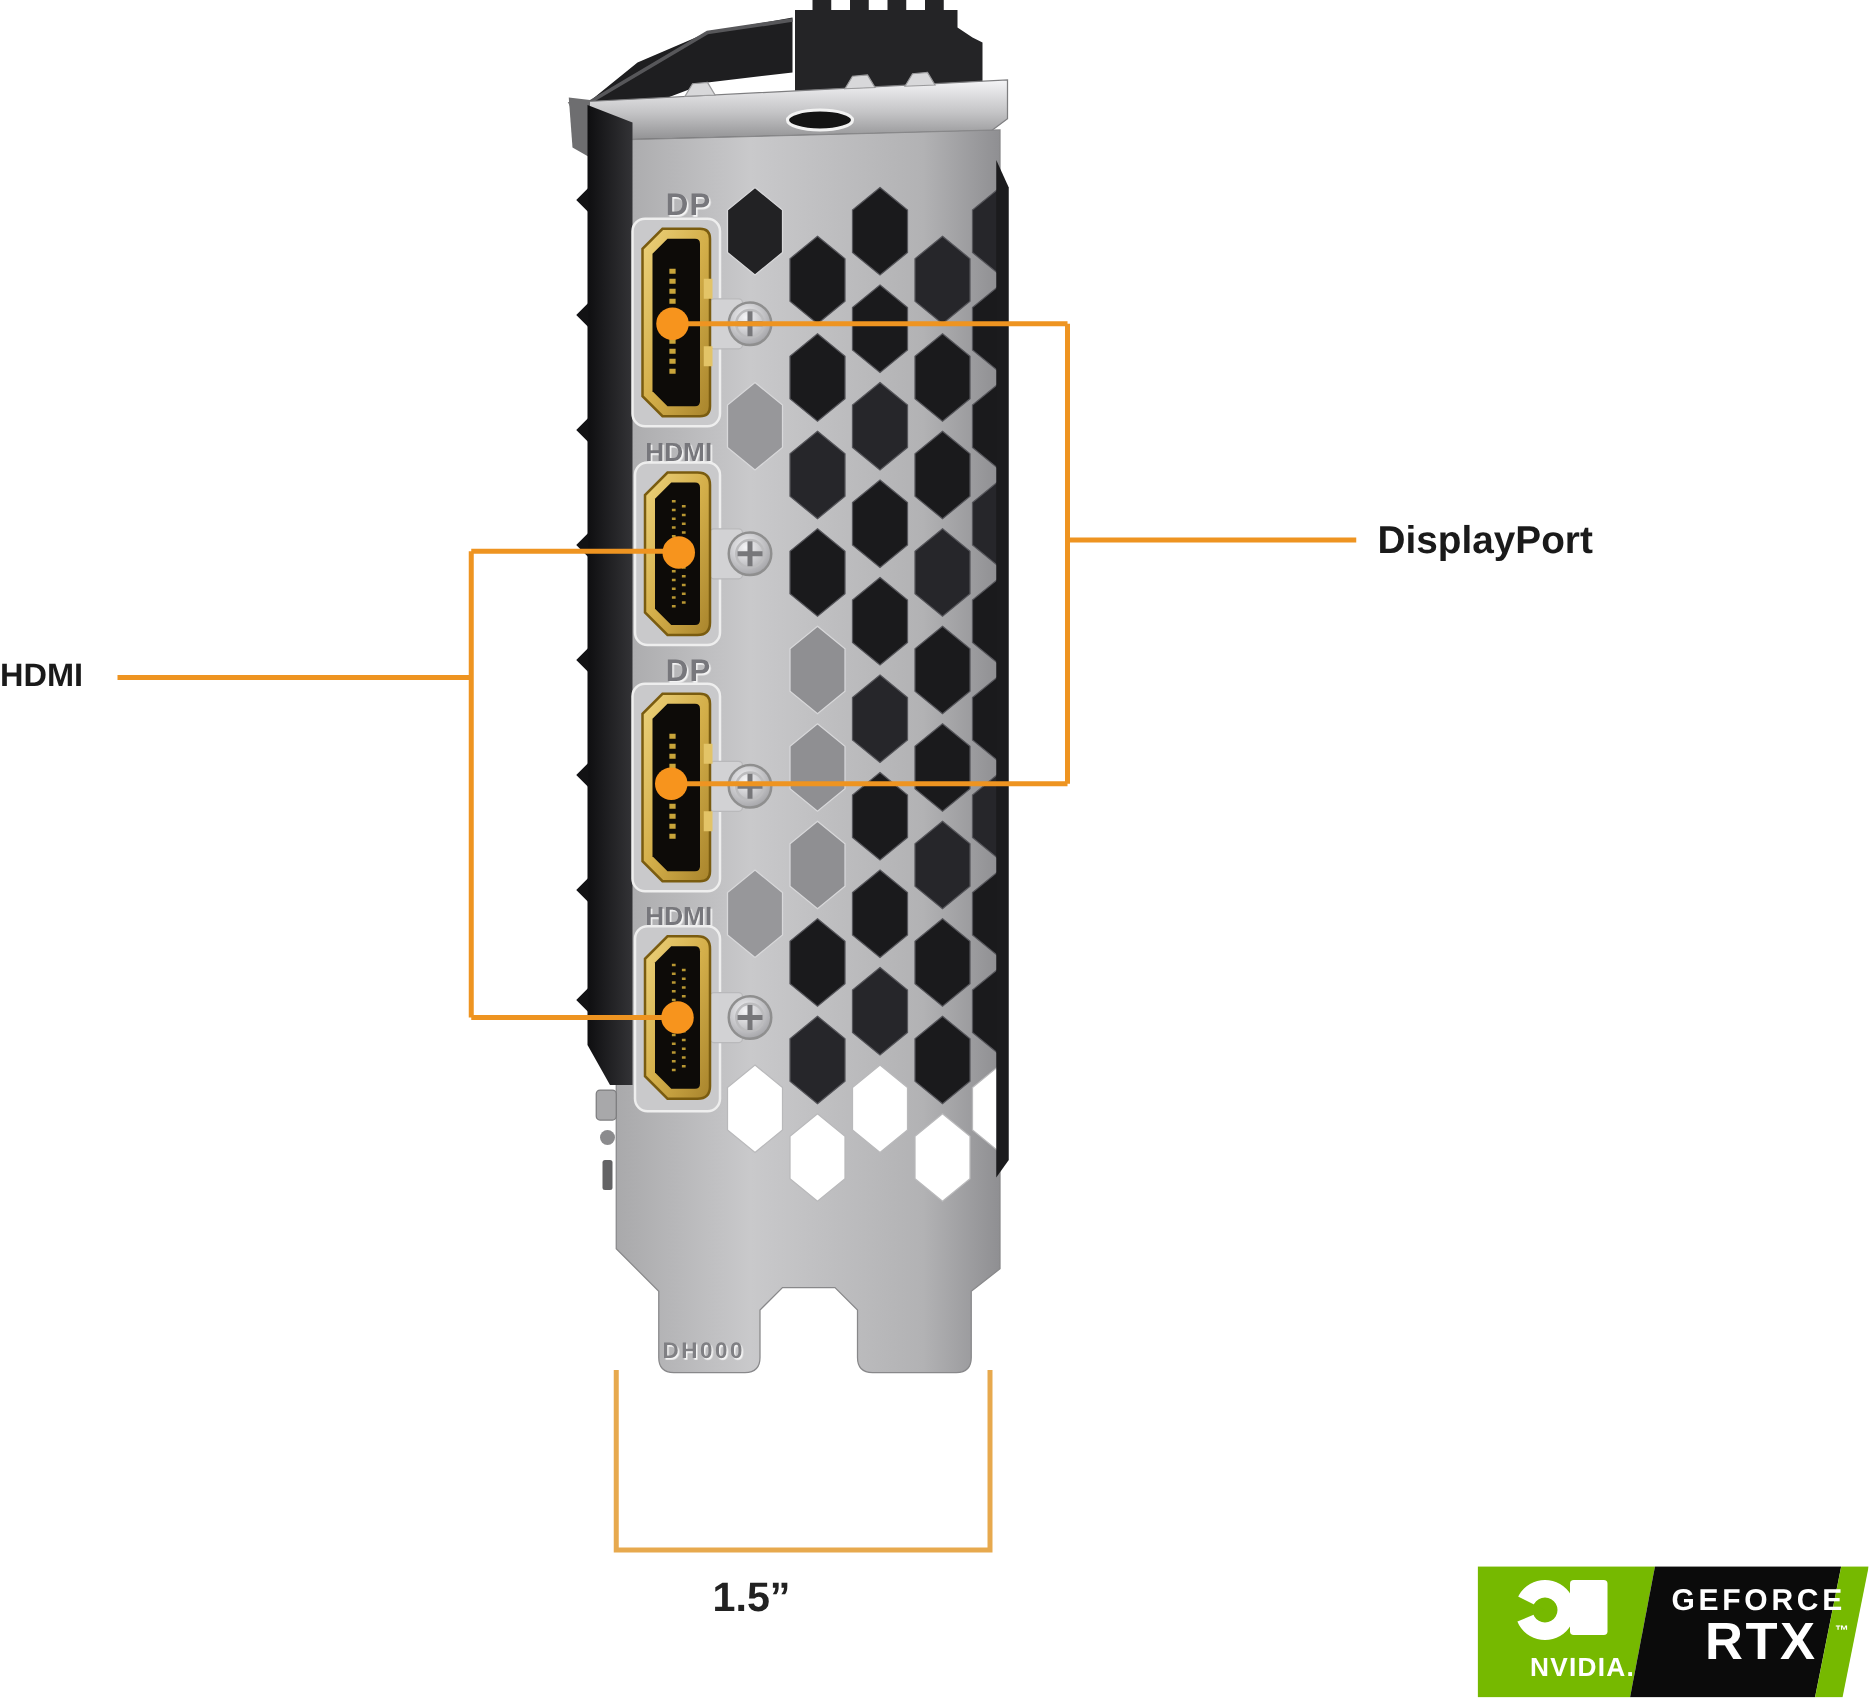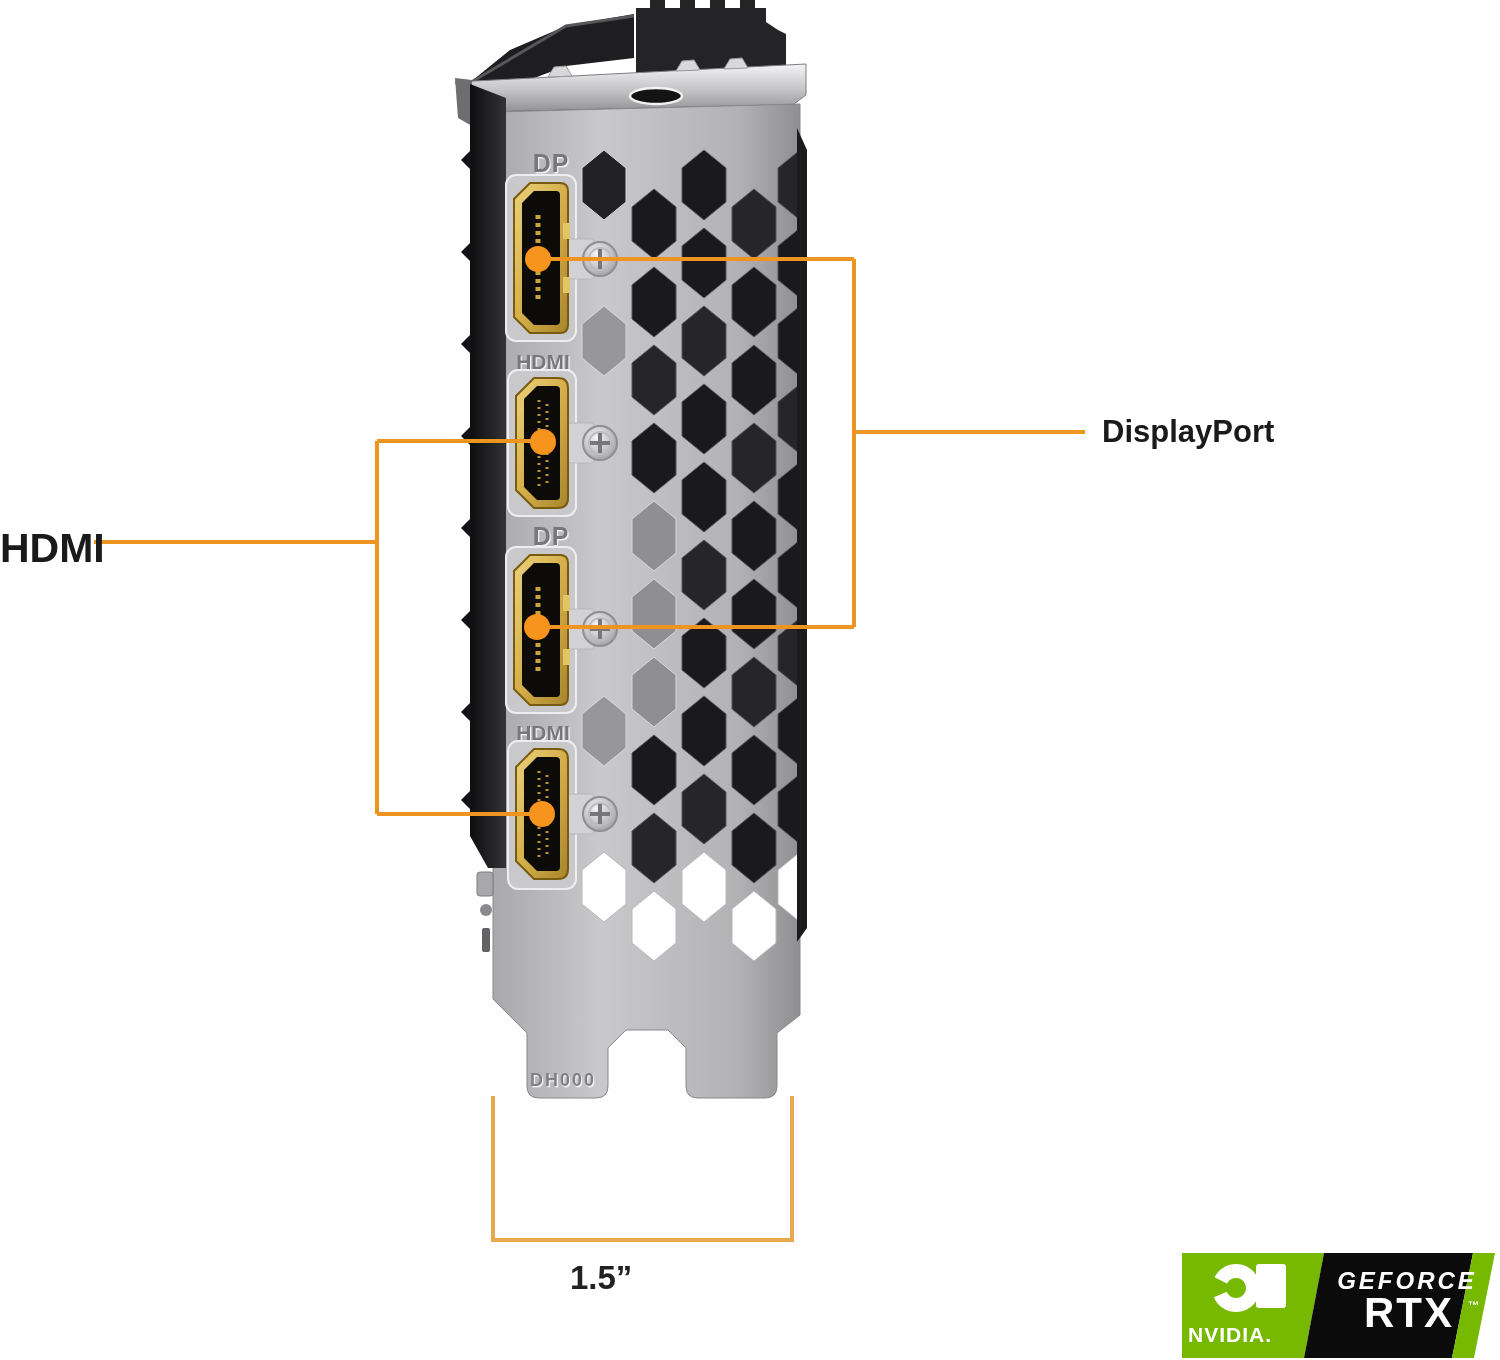--- a/index.html
+++ b/index.html
@@ -1,34 +1,34 @@
 <!DOCTYPE html>
 <html><head>
 <meta charset="utf-8">
 <style>
   html,body{margin:0;padding:0;background:#ffffff;}
   .stage{position:relative;width:1500px;height:1360px;background:#ffffff;overflow:hidden;
          font-family:"Liberation Sans",sans-serif;}
   .scene{position:absolute;left:0;top:0;}
   .label{position:absolute;font-weight:bold;color:#1a1a1a;white-space:nowrap;}
-  .label-hdmi{left:0px;top:525px;font-size:41px;}
+  .label-hdmi{left:0px;top:525px;font-size:26px;}
   .label-dp{left:1102px;top:414px;font-size:31px;}
   .label-dim{left:570px;top:1259px;width:145px;text-align:left;font-size:33px;color:#222;}
 
   
   .badge{position:absolute;left:1182px;top:1253px;width:313px;height:105px;}
   .badge .layer{position:absolute;inset:0;}
   .badge-green{background:#76B900;clip-path:polygon(0 0,142px 0,122px 100%,0 100%);}
   .badge-black{background:#0b0b0b;clip-path:polygon(142px 0,291px 0,270px 100%,122px 100%);}
   .badge-accent{background:#76B900;clip-path:polygon(291px 0,313px 0,292px 100%,270px 100%);}
   .badge-nvidia-logo{position:absolute;left:28px;top:8px;width:80px;height:54px;}
-  .badge-nvidia-word{position:absolute;left:6px;top:70px;width:120px;text-align:left;
+  .badge-nvidia-word{position:absolute;left:6px;top:70px;width:120px;text-align:right;
     color:#ffffff;font-weight:bold;font-size:21px;letter-spacing:1px;}
   .badge-geforce{position:absolute;left:150px;top:14px;width:150px;text-align:center;
-    color:#ffffff;font-weight:bold;font-size:24px;letter-spacing:3px;font-style:italic;}
+    color:#ffffff;font-weight:bold;font-size:24px;letter-spacing:3px;}
   .badge-rtx{position:absolute;left:162px;top:36px;width:130px;text-align:center;
     color:#ffffff;font-weight:bold;font-size:42px;letter-spacing:2px;}
   .badge-tm{position:absolute;left:286px;top:46px;color:#ffffff;font-size:11px;font-weight:bold;}
 </style>
 </head>
 <body>
 
 <div class="stage">
 
   <svg class="scene" width="1500" height="1360" viewBox="0 0 1500 1360">

